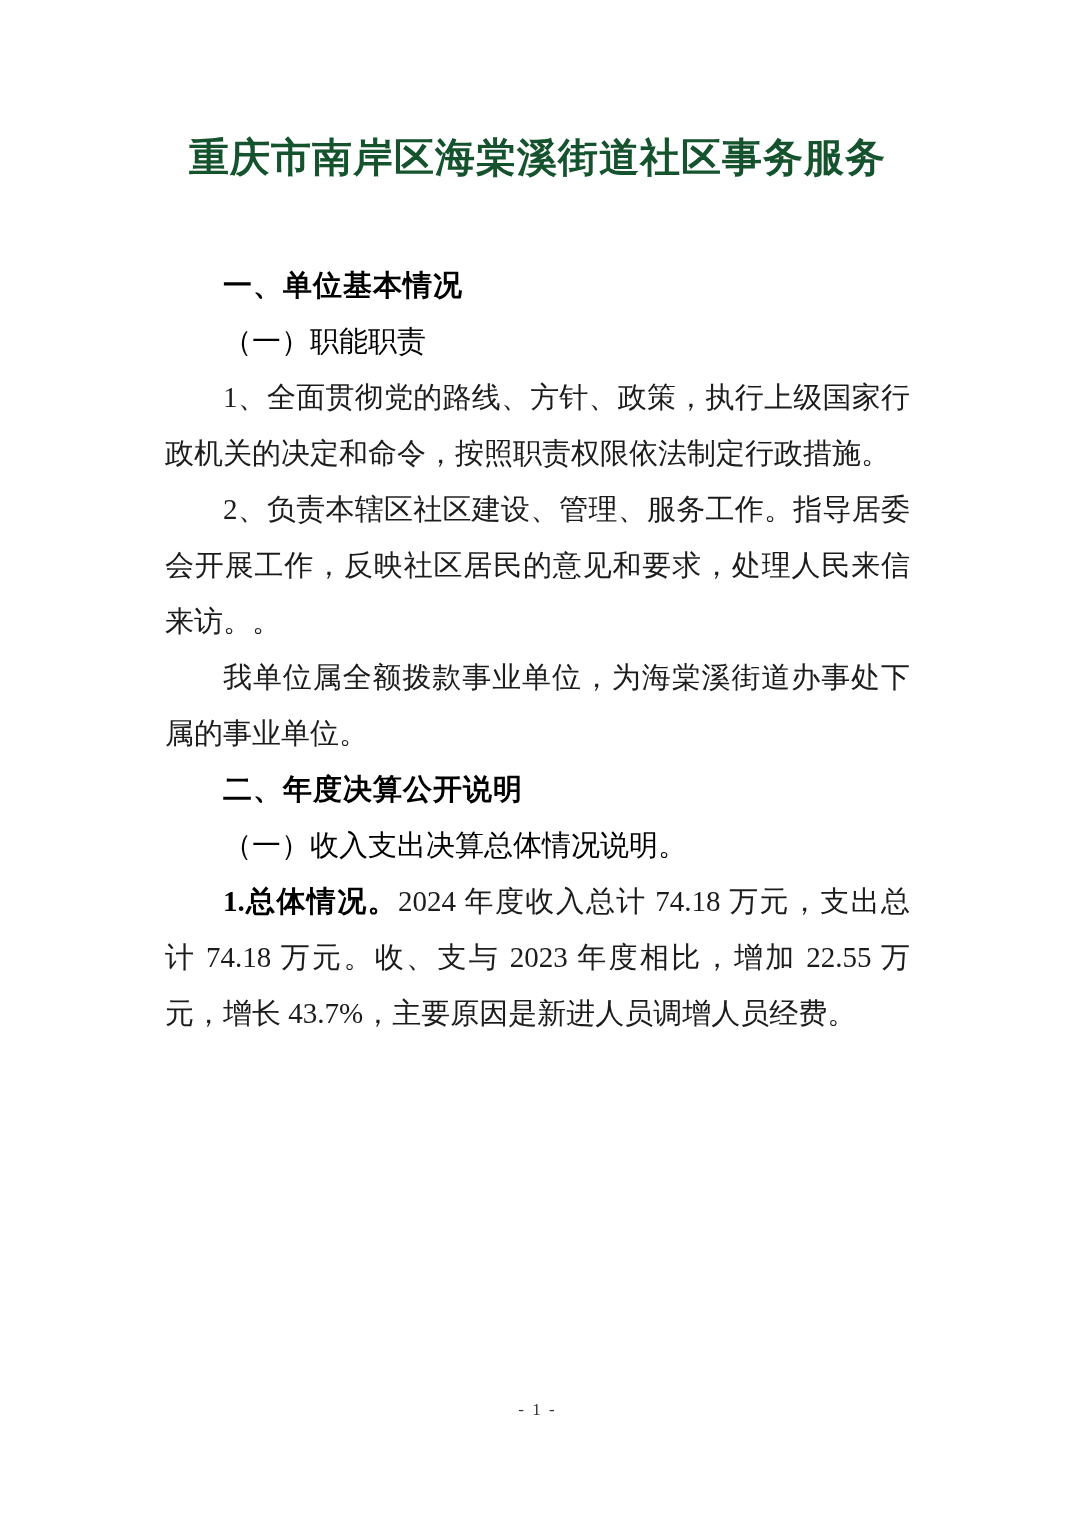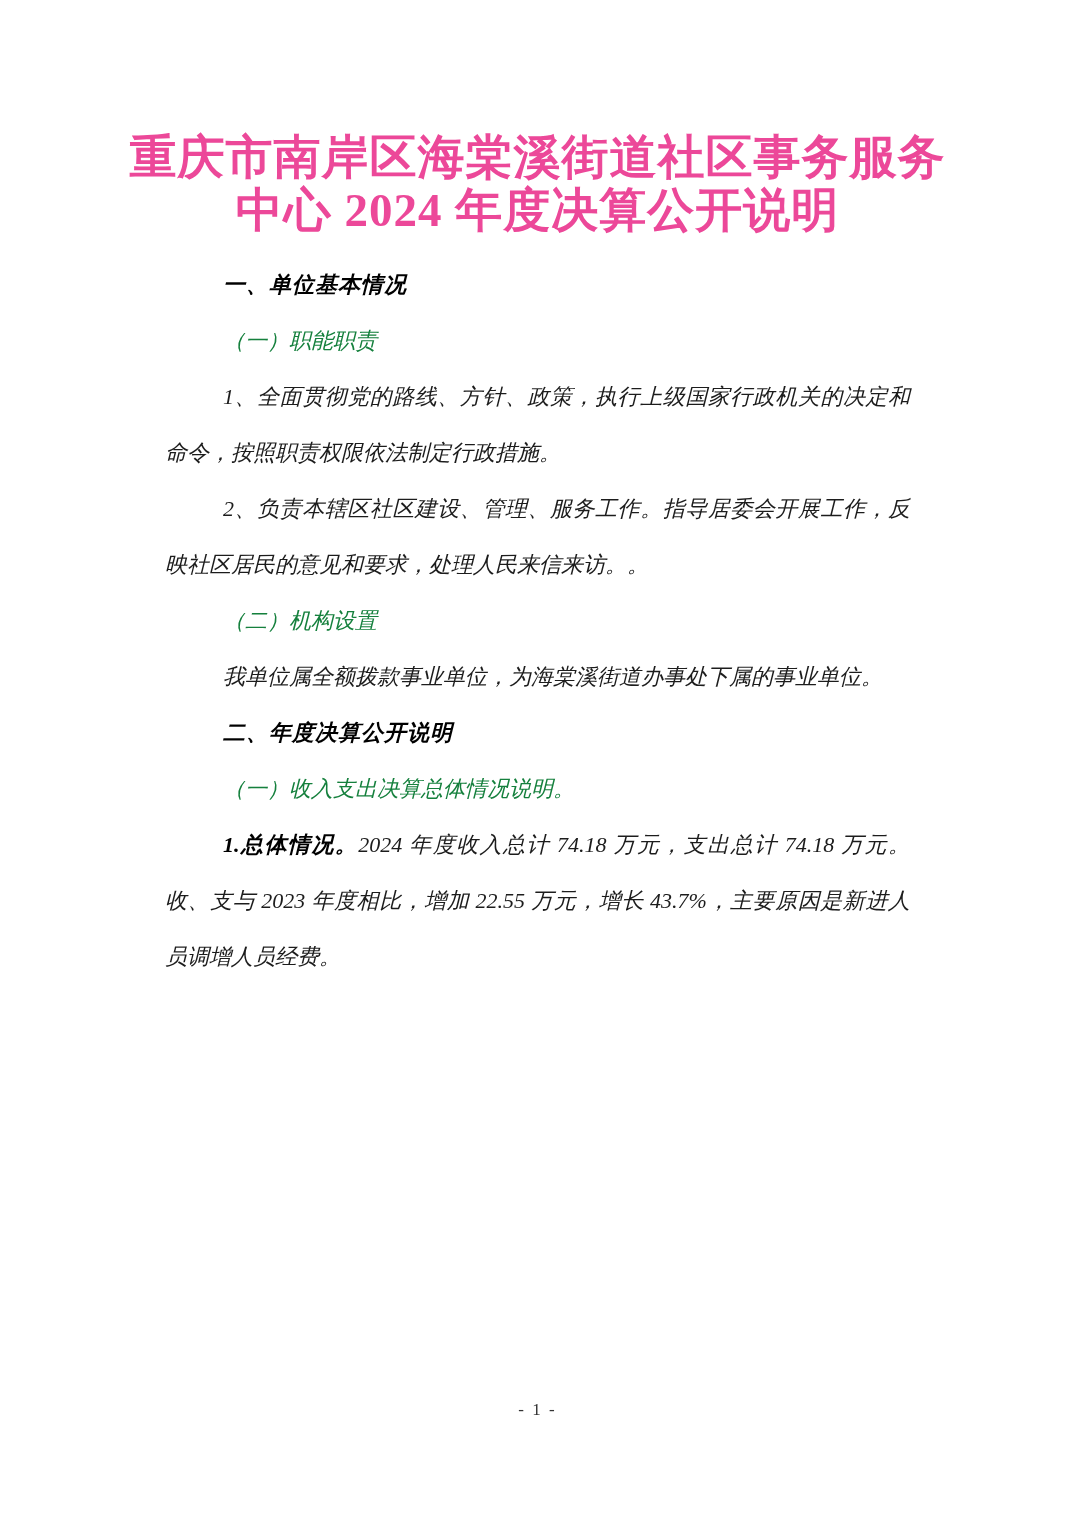--- a/index.html
+++ b/index.html
@@ -17,51 +17,50 @@
     color: #1a1a1a;
   }
   .doc-title {
     position: absolute;
     top: 131px;
     left: 0;
     width: 100%;
     text-align: center;
     font-family: "Liberation Serif", serif;
     font-weight: bold;
-    color: #ec4899;
-    font-size: 47px;
+    color: #14532d;
+    font-size: 40px;
     line-height: 53px;
     letter-spacing: 1px;
   }
   .doc-content {
     position: absolute;
     top: 257px;
     left: 165px;
     width: 745px;
-    font-size: 22px;
+    font-size: 29px;
     line-height: 56px;
     text-align: justify;
     text-justify: inter-character;
     word-break: normal;
-    font-style: italic;
   }
   .doc-content .block {
     margin: 0;
     text-indent: 58px;
   }
   .doc-content .h1 {
     font-family: "Liberation Sans", sans-serif;
     font-weight: bold;
     color: #000000;
     text-align: left;
     letter-spacing: 1px;
   }
   .doc-content .h2 {
     font-family: "Liberation Serif", serif;
-    color: #15803d;
+    color: #000000;
     text-align: left;
   }
   .doc-content .p {
     color: #1c1c1c;
   }
   .doc-content .lead {
     font-weight: bold;
     color: #000000;
   }
   .doc-footer {
@@ -76,29 +75,27 @@
     font-family: "Liberation Serif", serif;
   }
 </style>
 </head>
 <body>
 
 <div class="page">
 
   <div class="doc-title">
     <div>重庆市南岸区海棠溪街道社区事务服务</div>
-    <div>中心 2024 年度决算公开说明</div>
   </div>
 
   <div class="doc-content" id="doc-content">
       <div class="block h1">一、单位基本情况</div>
       <div class="block h2">（一）职能职责</div>
       <div class="block p">1、全面贯彻党的路线、方针、政策，执行上级国家行政机关的决定和命令，按照职责权限依法制定行政措施。</div>
       <div class="block p">2、负责本辖区社区建设、管理、服务工作。指导居委会开展工作，反映社区居民的意见和要求，处理人民来信来访。。</div>
-      <div class="block h2">（二）机构设置</div>
       <div class="block p">我单位属全额拨款事业单位，为海棠溪街道办事处下属的事业单位。</div>
       <div class="block h1">二、年度决算公开说明</div>
       <div class="block h2">（一）收入支出决算总体情况说明。</div>
       <div class="block p"><span class="lead">1.总体情况。</span>2024 年度收入总计 74.18 万元，支出总计 74.18 万元。收、支与 2023 年度相比，增加 22.55 万元，增长 43.7%，主要原因是新进人员调增人员经费。</div>
     </div>
 
   <div class="doc-footer">- 1 -</div>
 
 </div>
 

